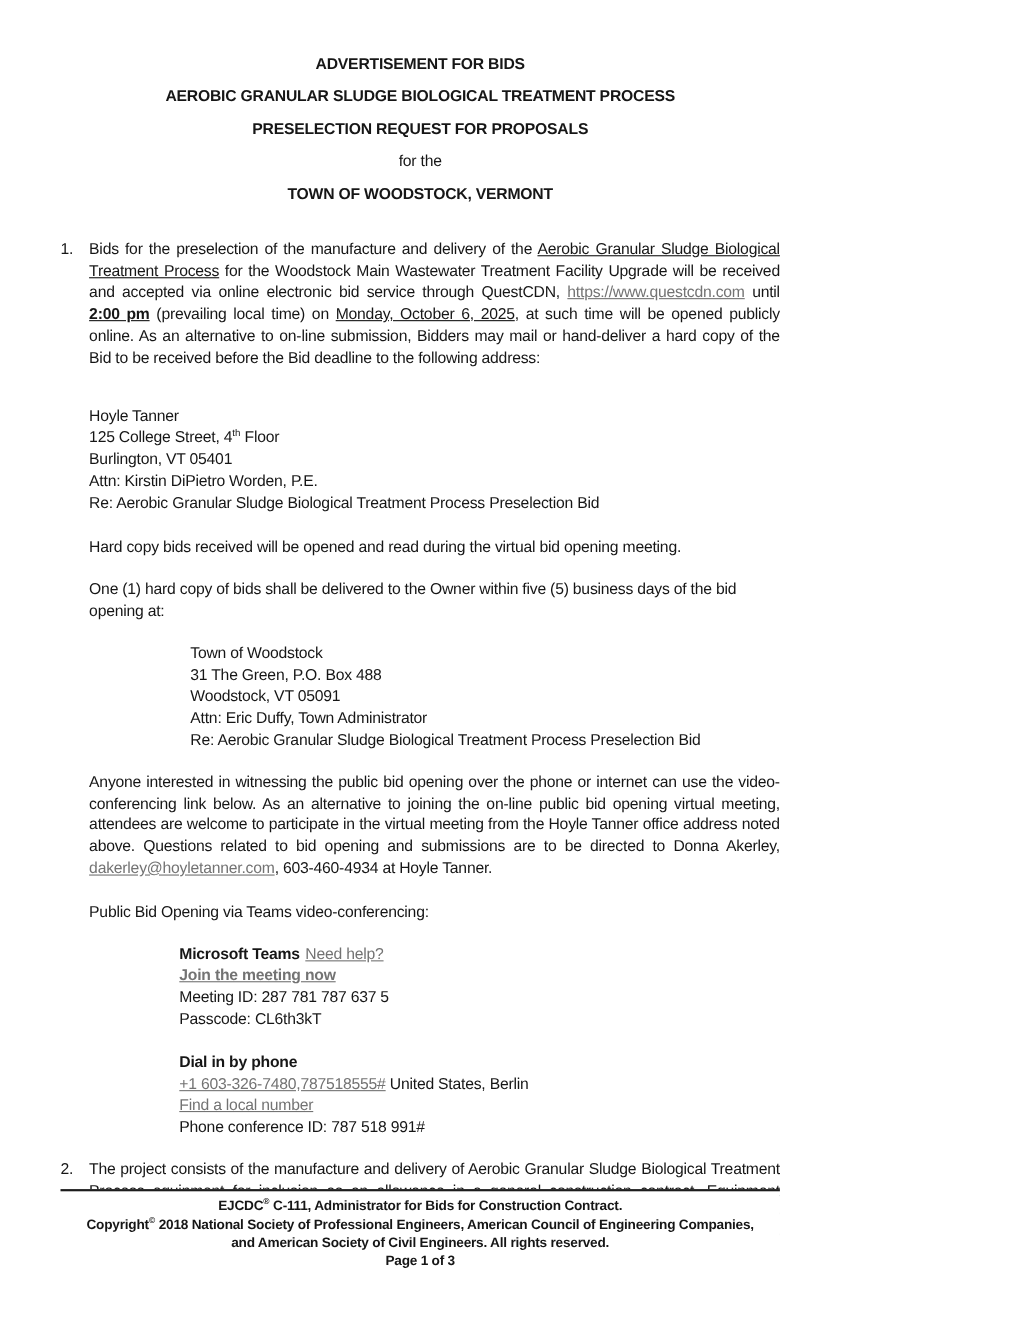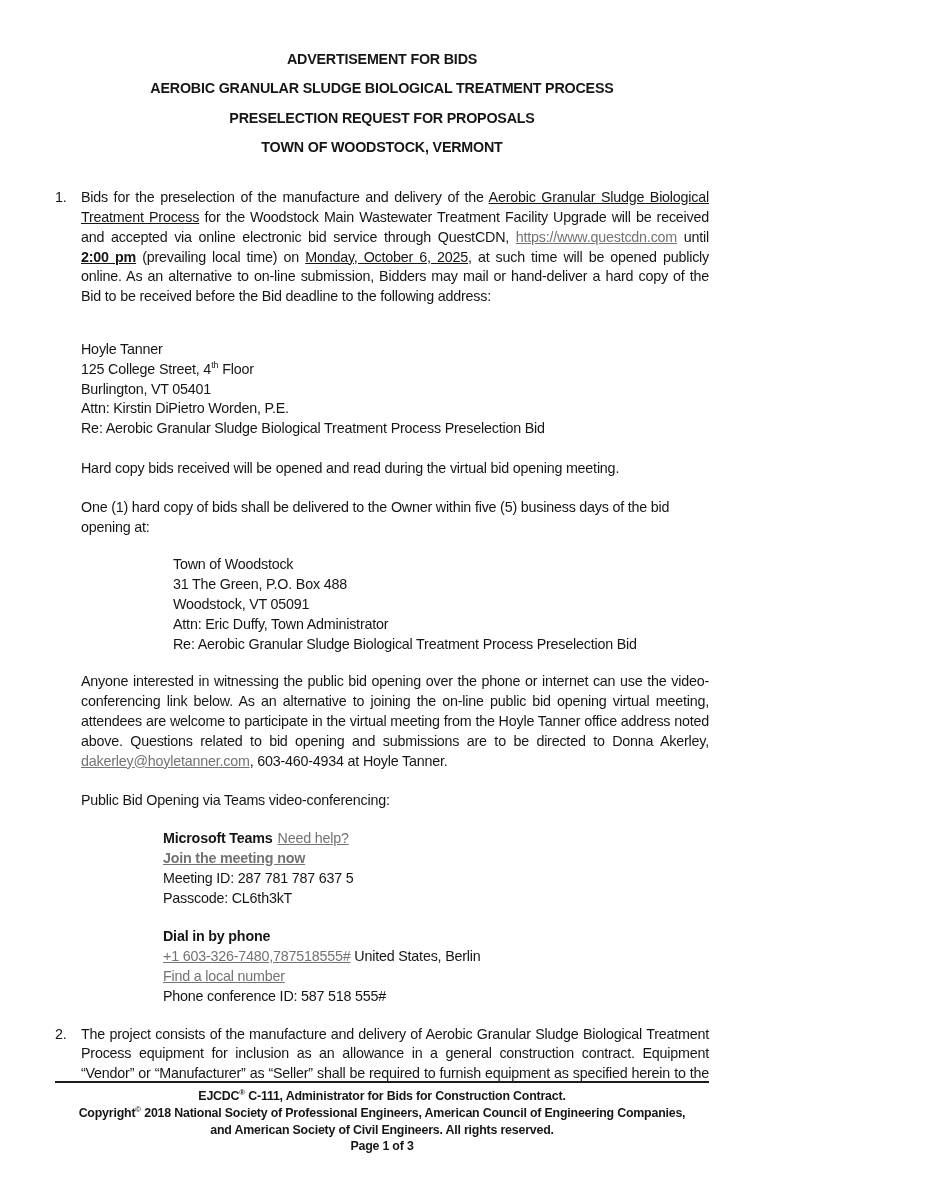--- a/index.html
+++ b/index.html
@@ -39,20 +39,21 @@
 </style>
 </head>
 <body>
 
 <div class="page">
 
   <header class="doc-header">
     <div class="h-line bold">ADVERTISEMENT FOR BIDS</div>
     <div class="h-line bold">AEROBIC GRANULAR SLUDGE BIOLOGICAL TREATMENT PROCESS</div>
     <div class="h-line bold">PRESELECTION REQUEST FOR PROPOSALS</div>
+    <div class="h-line">for the</div>
     <div class="h-line bold">TOWN OF WOODSTOCK, VERMONT</div>
   </header>
 
   <section class="list-item mt-item1">
     <span class="num">1.</span>
     <p class="li-body justify"><span>Bids for the preselection of the manufacture and delivery of the </span><span class="u">Aerobic Granular Sludge Biological Treatment Process</span><span> for the Woodstock Main Wastewater Treatment Facility Upgrade will be received and accepted via online electronic bid service through QuestCDN, </span><a class="link">https://www.questcdn.com</a><span> until </span><span class="bold u">2:00 pm</span><span> (prevailing local time) on </span><span class="u">Monday, October 6, 2025</span><span>, at such time will be opened publicly online. As an alternative to on-line submission, Bidders may mail or hand-deliver a hard copy of the Bid to be received before the Bid deadline to the following address:</span></p>
   </section>
 
   <div class="block indent-1 mt-22">
     <div>Hoyle Tanner</div>
@@ -82,21 +83,21 @@
     <div><span class="bold ms-label">Microsoft Teams</span><a class="link">Need help?</a></div>
     <div><a class="link bold">Join the meeting now</a></div>
     <div>Meeting ID: 287 781 787 637 5</div>
     <div>Passcode: CL6th3kT</div>
   </div>
 
   <div class="block indent-3 mt-19">
     <div class="bold">Dial in by phone</div>
     <div><a class="link">+1 603-326-7480,787518555#</a><span> United States, Berlin</span></div>
     <div><a class="link">Find a local number</a></div>
-    <div>Phone conference ID: 587 518 555#</div>
+    <div>Phone conference ID: 787 518 991#</div>
   </div>
 
   <section class="list-item mt-18">
     <span class="num">2.</span>
     <p class="li-body justify">The project consists of the manufacture and delivery of Aerobic Granular Sludge Biological Treatment Process equipment for inclusion as an allowance in a general construction contract. Equipment “Vendor” or “Manufacturer” as “Seller” shall be required to furnish equipment as specified herein to the awardee of the general contract (“Buyer”) at the bid price submitted.  The equipment shall provide biological treatment system using Aerobic Granular Sludge</p>
   </section>
 
   <footer class="doc-footer">
     <div class="footer-rule"></div>
     <div class="f-line"><span>EJCDC</span><sup>®</sup><span> C-111, Administrator for Bids for Construction Contract.</span></div>

